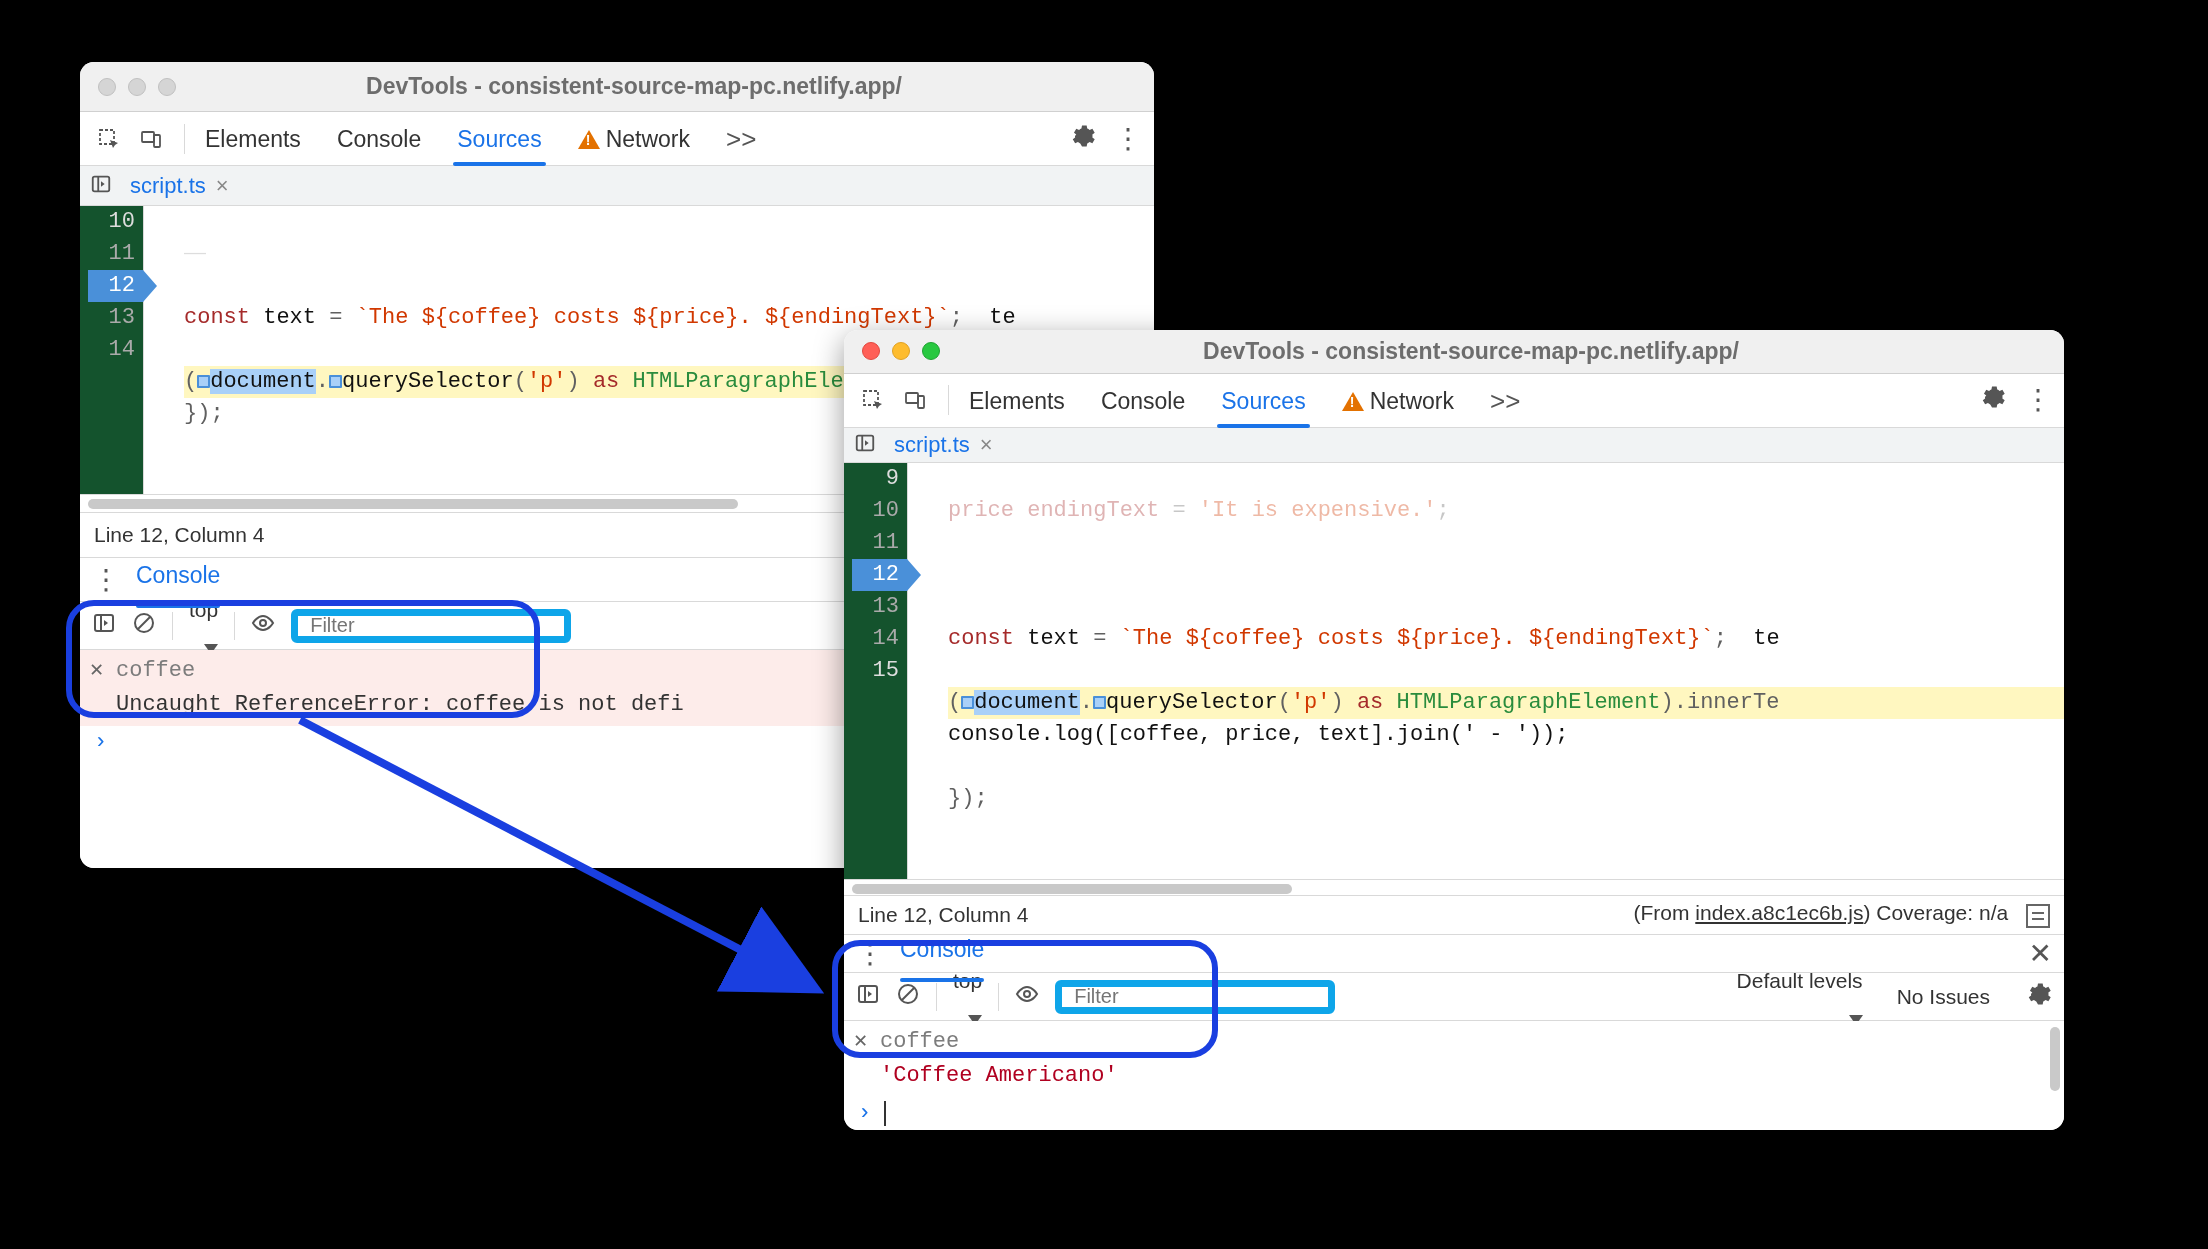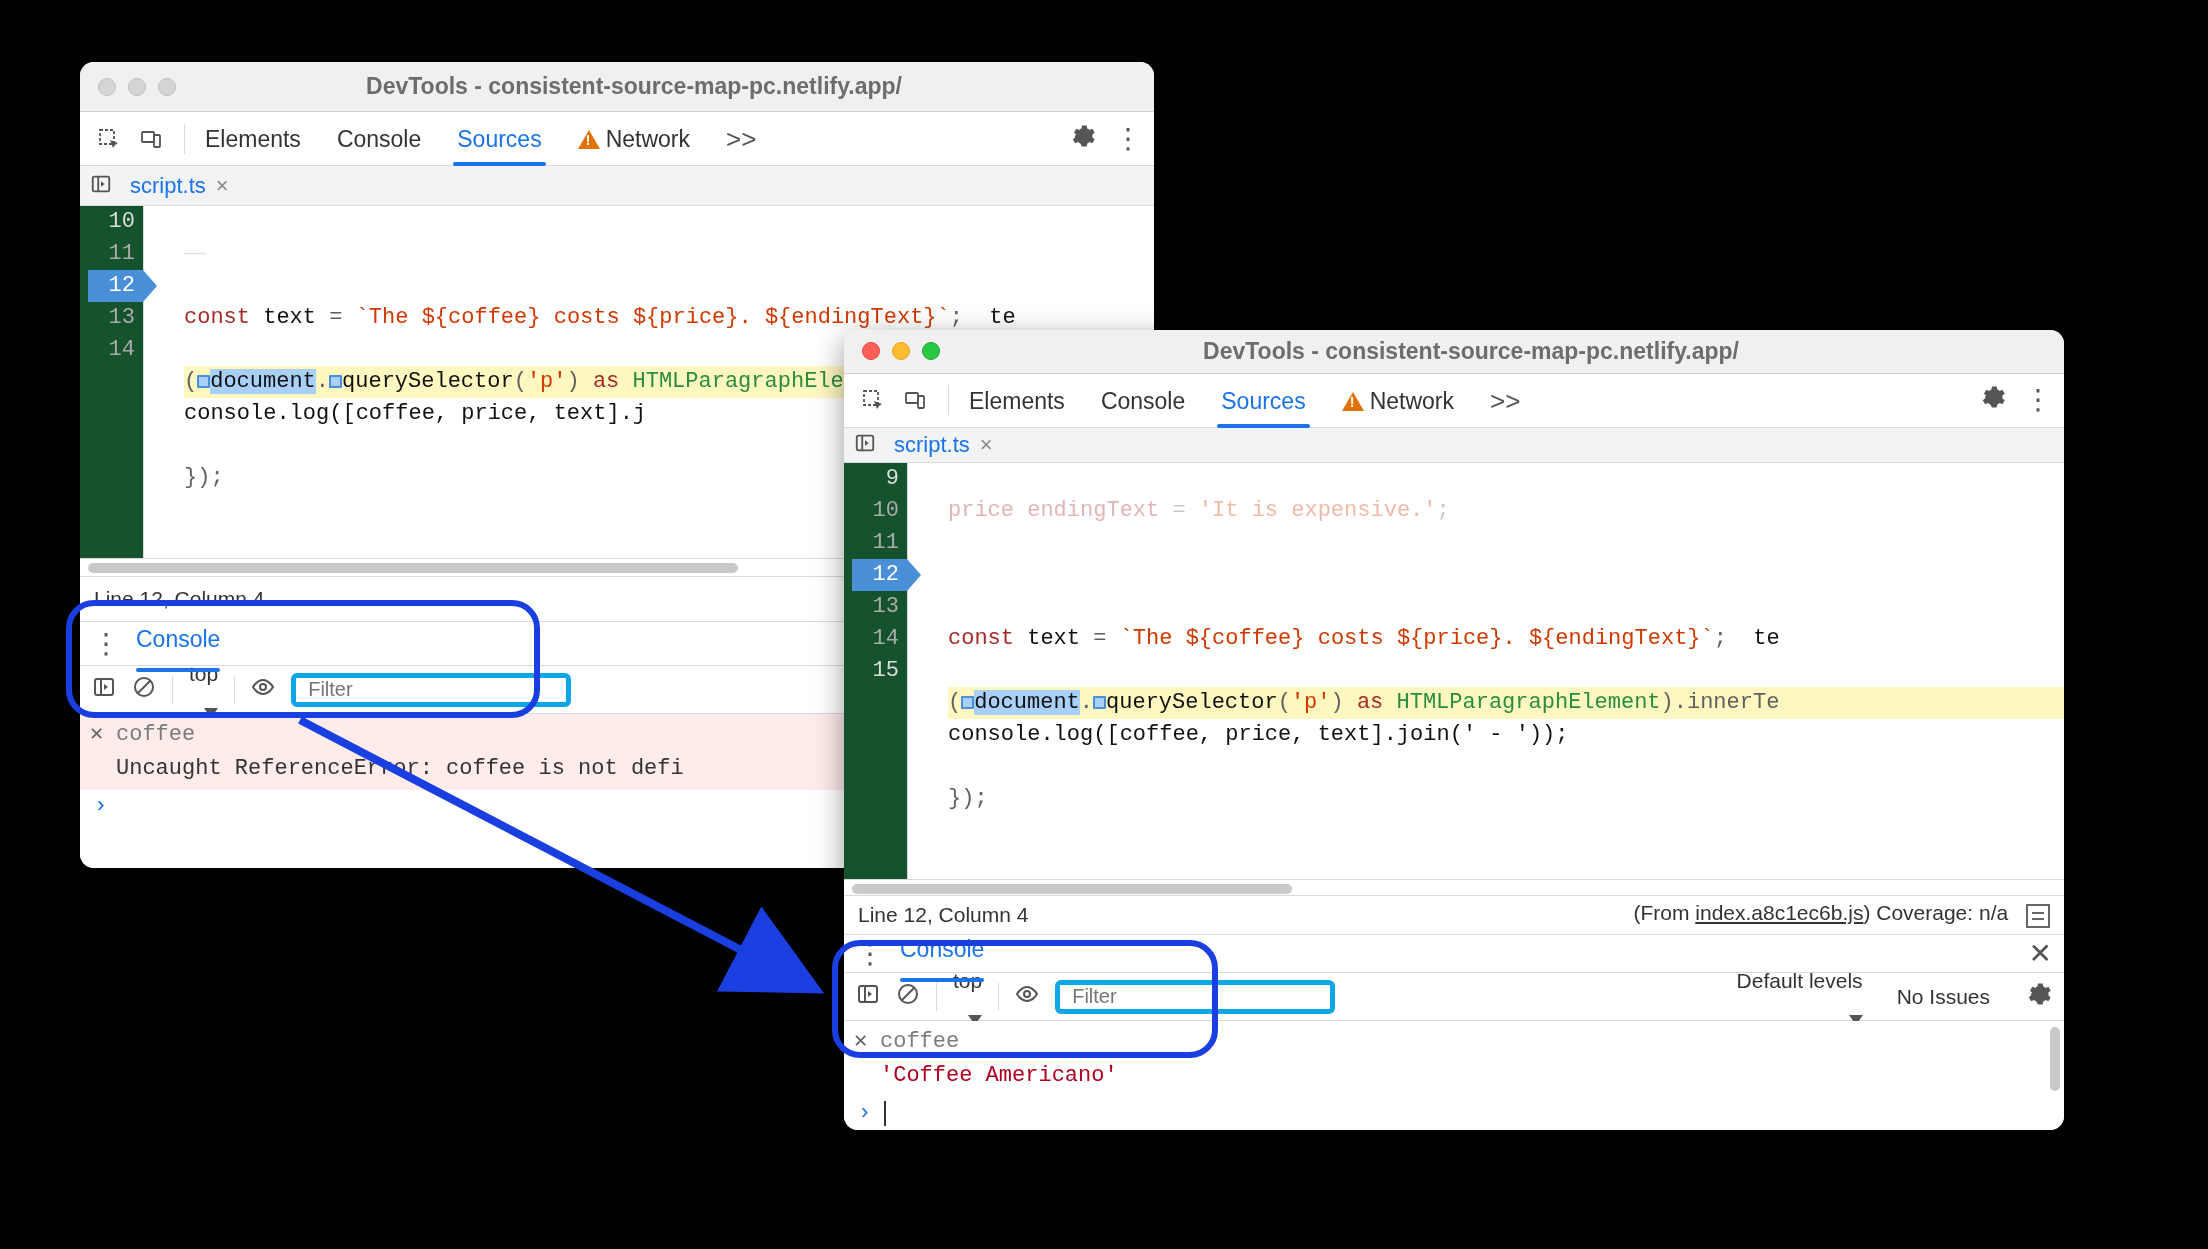--- a/index.html
+++ b/index.html
@@ -132,21 +132,21 @@
   
   .ctoolbar{
     display:flex;align-items:center;height:48px;padding:0 12px;gap:16px;
     border-bottom:1px solid var(--border);font-size:21px;color:#333;
   }
   .ctoolbar .sep{width:1px;height:28px;background:var(--border);}
   .circ-slash svg,.eye svg,.left-icon svg{width:24px;height:24px;stroke:#555;fill:none;stroke-width:2;}
   .select-like{display:flex;align-items:flex-end;gap:22px;flex-direction:column;}
   .tri-down{display:inline-block;width:0;height:0;border-left:7px solid transparent;border-right:7px solid transparent;border-top:10px solid #555;}
   input.filter{
-    font-size:20px;color:#666;border:5px solid #0ea5e9;background:#fff;border-radius:6px;
+    font-size:20px;color:#666;border:7px solid #0ea5e9;background:#fff;border-radius:6px;
     padding:6px 12px;height:34px;width:280px;
   }
   
   .console-body{font:22px/34px var(--mono);position:relative;background:#fff;}
   .entry{display:flex;align-items:flex-start;padding:4px 12px 4px 10px;}
   .entry .gx{width:26px;color:#666;font-size:22px;}
   .entry.error{background:#fdecea;}
   .err-text{color:#333;}
   .result{color:#b00020;}
   .prompt{color:var(--blue);padding:4px 14px;font:22px var(--mono);}
@@ -221,21 +221,20 @@
       <div class="ln" style="color:#ddd">10</div>
       <div class="ln">11</div>
       <div class="ln current">12</div>
       <div class="ln">13</div>
       <div class="ln">14</div>
     </div>
     <div class="code">
 <div><span style="color:#ddd">⎯⎯</span></div>
 <div><span class="kw">const </span><span class="varb">text</span><span class="pun"> = </span><span class="str">`The ${coffee} costs ${price}. ${endingText}`</span><span class="pun">; </span> <span class="varb">te</span></div>
 <div class="hl"><span class="pun">(</span><span class="prop-marker"></span><span style="background:var(--highlight-blue)" class="varb">document</span><span class="pun">.</span><span class="prop-marker"></span><span class="varb">querySelector</span><span class="pun">(</span><span class="str">'p'</span><span class="pun">) </span><span class="kw">as </span><span class="typ">HTMLParagraphElement</span><span class="pun">).innerT</span></div>
-<div><span class="varb">console.log([coffee, price, text].j</span></div>
 <div><span class="pun">});</span></div>
     </div>
   </div>
   <div class="scroll-strip">
       <div class="thumb" style="width:650px"></div>
     </div>
 
   <div class="statusline">
     <span>Line 12, Column 4</span>
     <span>

